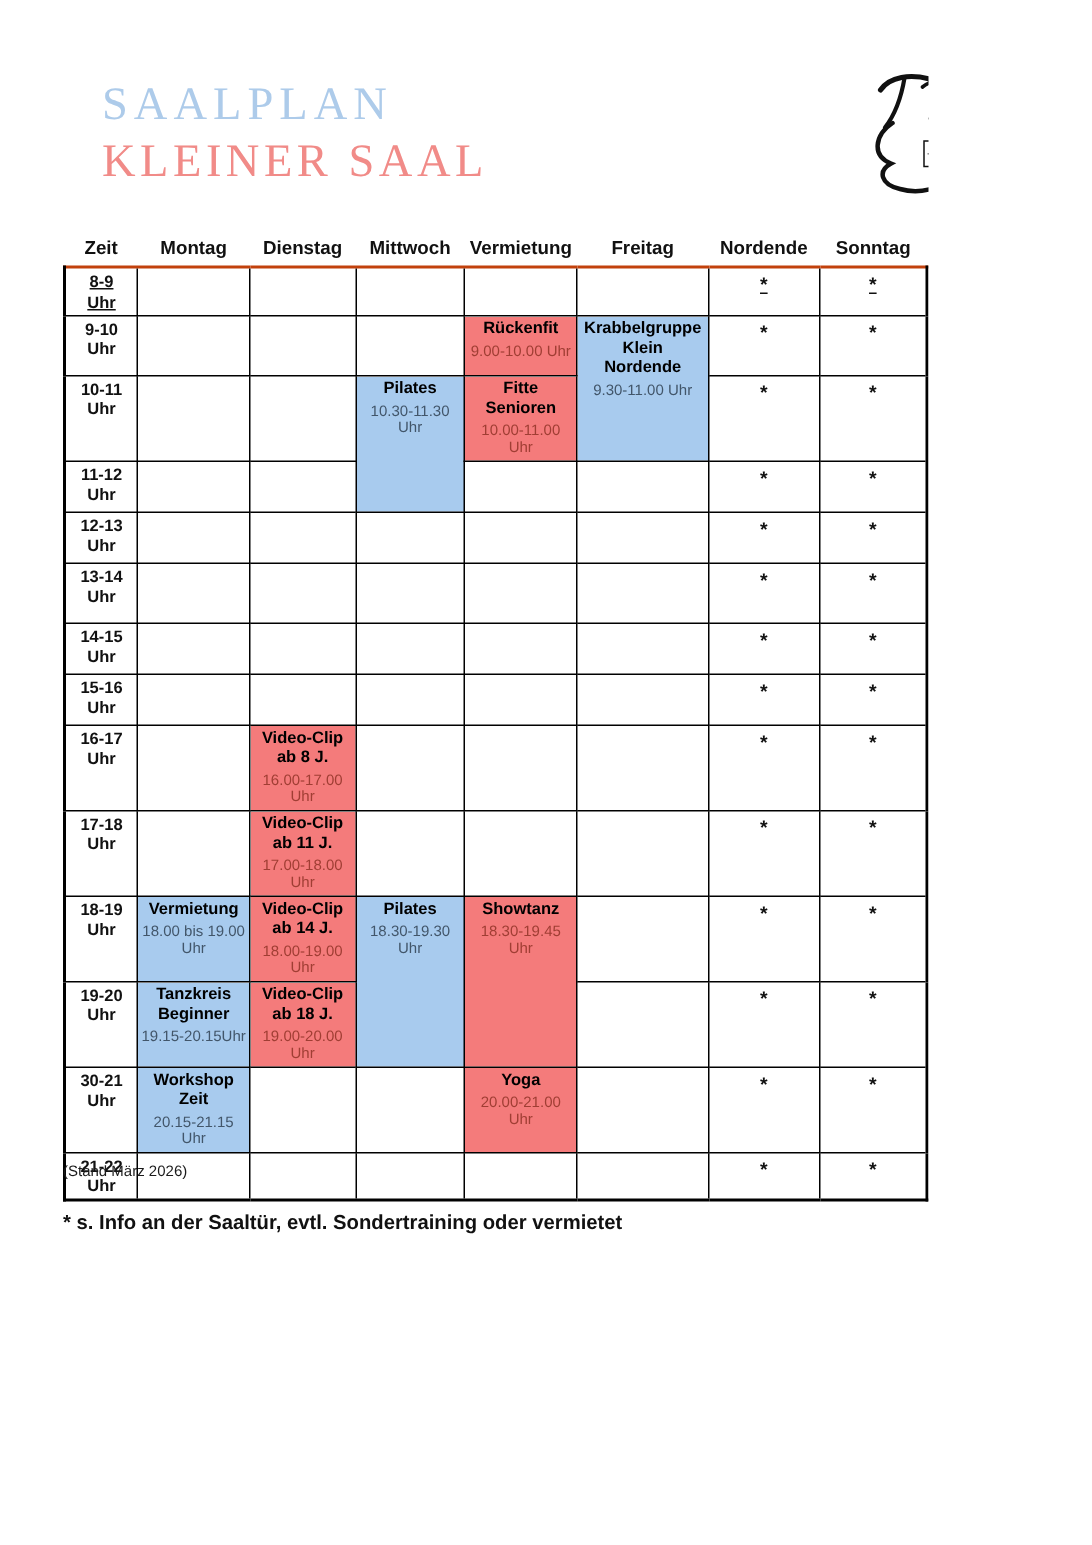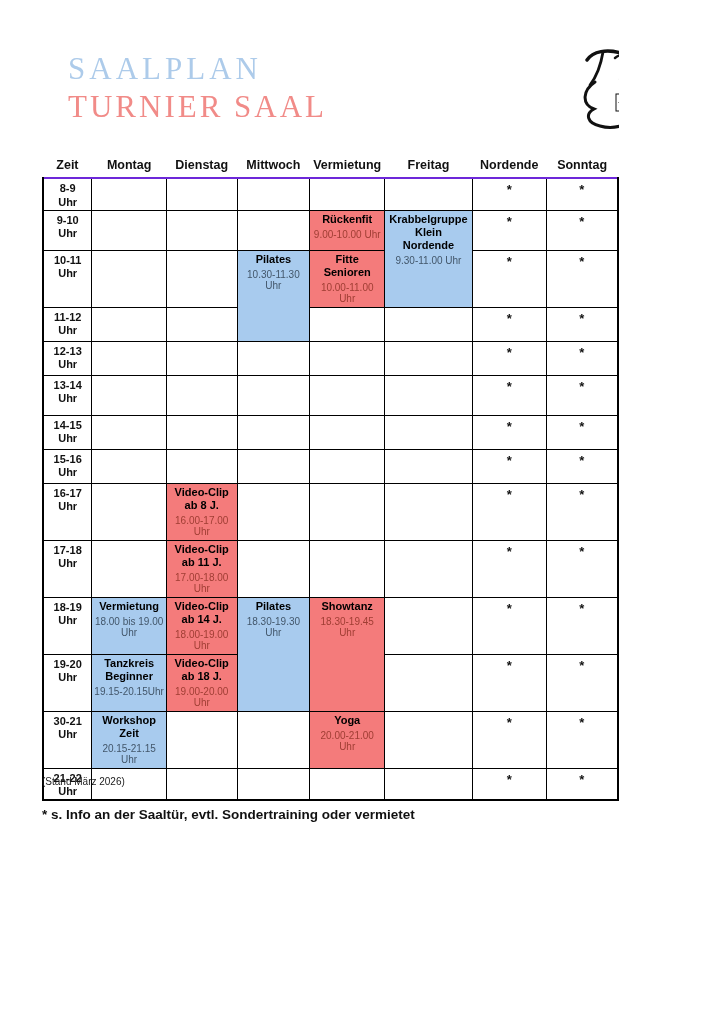--- a/index.html
+++ b/index.html
@@ -54,21 +54,21 @@
     padding: 0 0 5px 0;
     background: #fff;
   }
   table.schedule tbody td {
     border: 1px solid #000;
     vertical-align: top;
     text-align: center;
     overflow: hidden;
     padding: 0;
   }
-  table.schedule tbody tr:first-child td { border-top: 2px solid #6d28d9; }
+  table.schedule tbody tr:first-child td { border-top: 2px solid #c2410c; text-decoration: underline; }
   table.schedule tbody tr:last-child  td { border-bottom: 2px solid #000; }
   table.schedule tbody td:first-child { border-left: 2px solid #000; }
   table.schedule tbody td:last-child  { border-right: 2px solid #000; }
 
   td.time-cell {
     font-weight: bold;
     font-size: 11px;
     line-height: 13.5px;
     padding-top: 3px !important;
   }
@@ -107,21 +107,21 @@
     font-size: 13.5px; font-weight: bold; color: #111;
   }
 </style>
 </head>
 <body>
 
 <div class="page">
 
   <div class="title-block">
     <div class="title-line1">SAALPLAN</div>
-    <div class="title-line2">TURNIER SAAL</div>
+    <div class="title-line2">KLEINER SAAL</div>
   </div>
 
   <div class="logo">
     <svg viewBox="0 0 108 98">
       <g stroke="#111" fill="none" stroke-linecap="round">
         <path d="M7,18 C13,9 27,7 41,11" stroke-width="3.4"></path>
         <path d="M23,10 C21,22 17,34 10,43" stroke-width="2.8"></path>
         <path d="M35,16 C41,11 51,10 58,12" stroke-width="2.4"></path>
         <path d="M46,12 C45,22 43,31 40,37" stroke-width="2.1"></path>
         <path d="M15,40 C3,48 1,62 14,67 C5,72 7,81 20,84 C34,88 47,83 54,77 C58,86 80,92 102,85 L104,83" stroke-width="3"></path>

